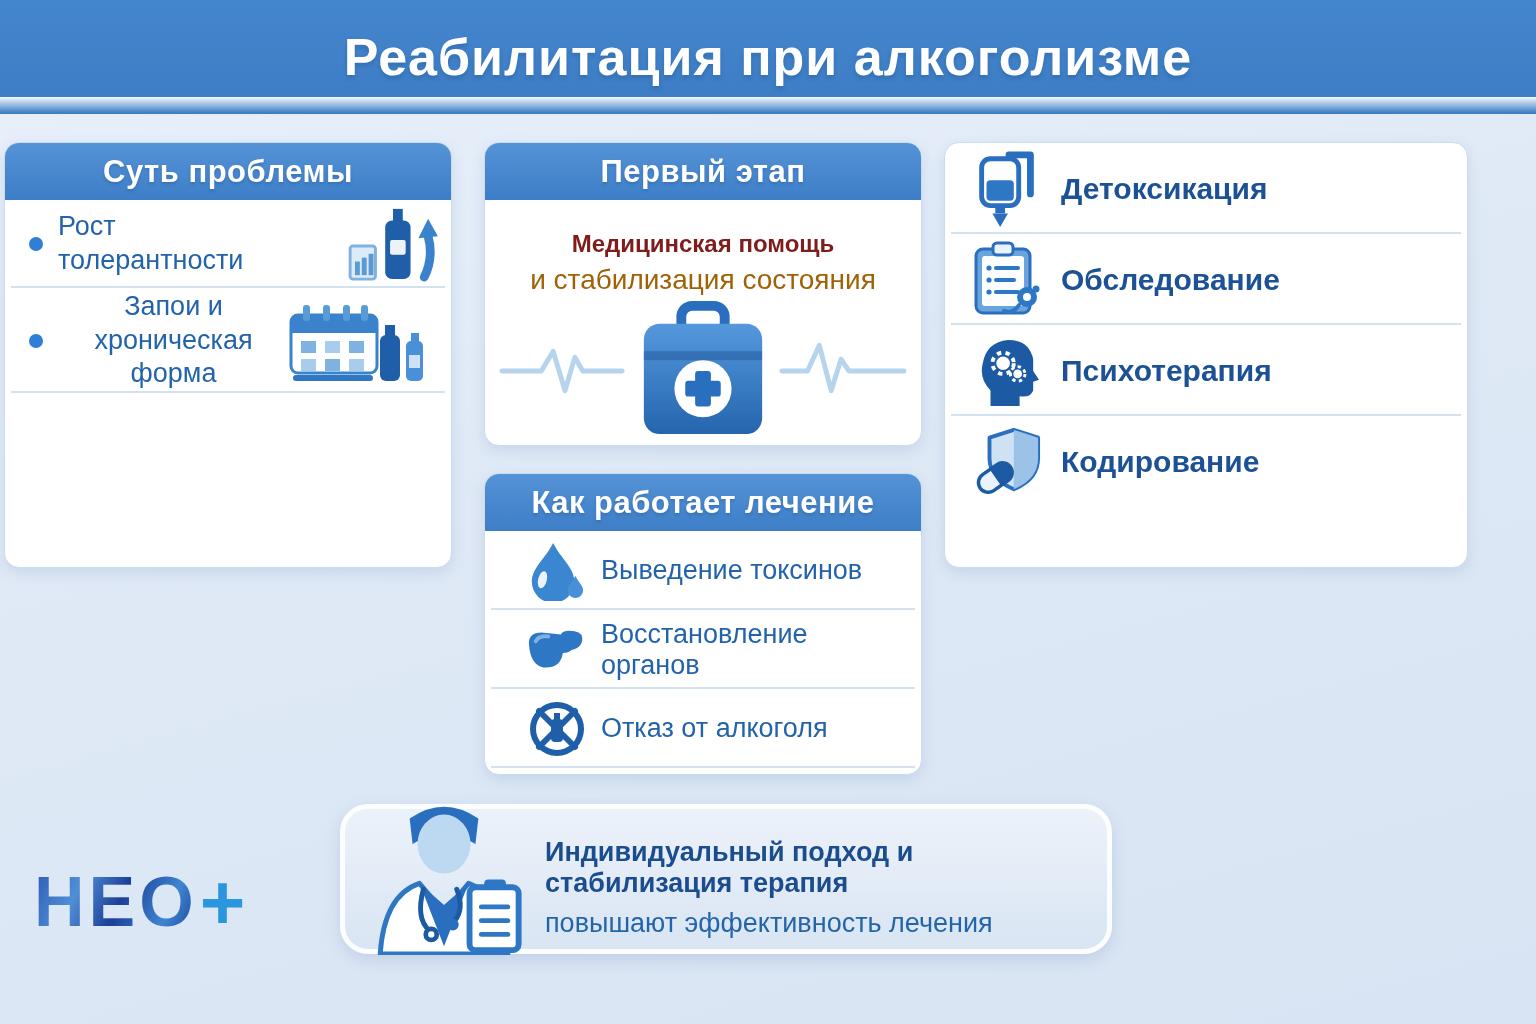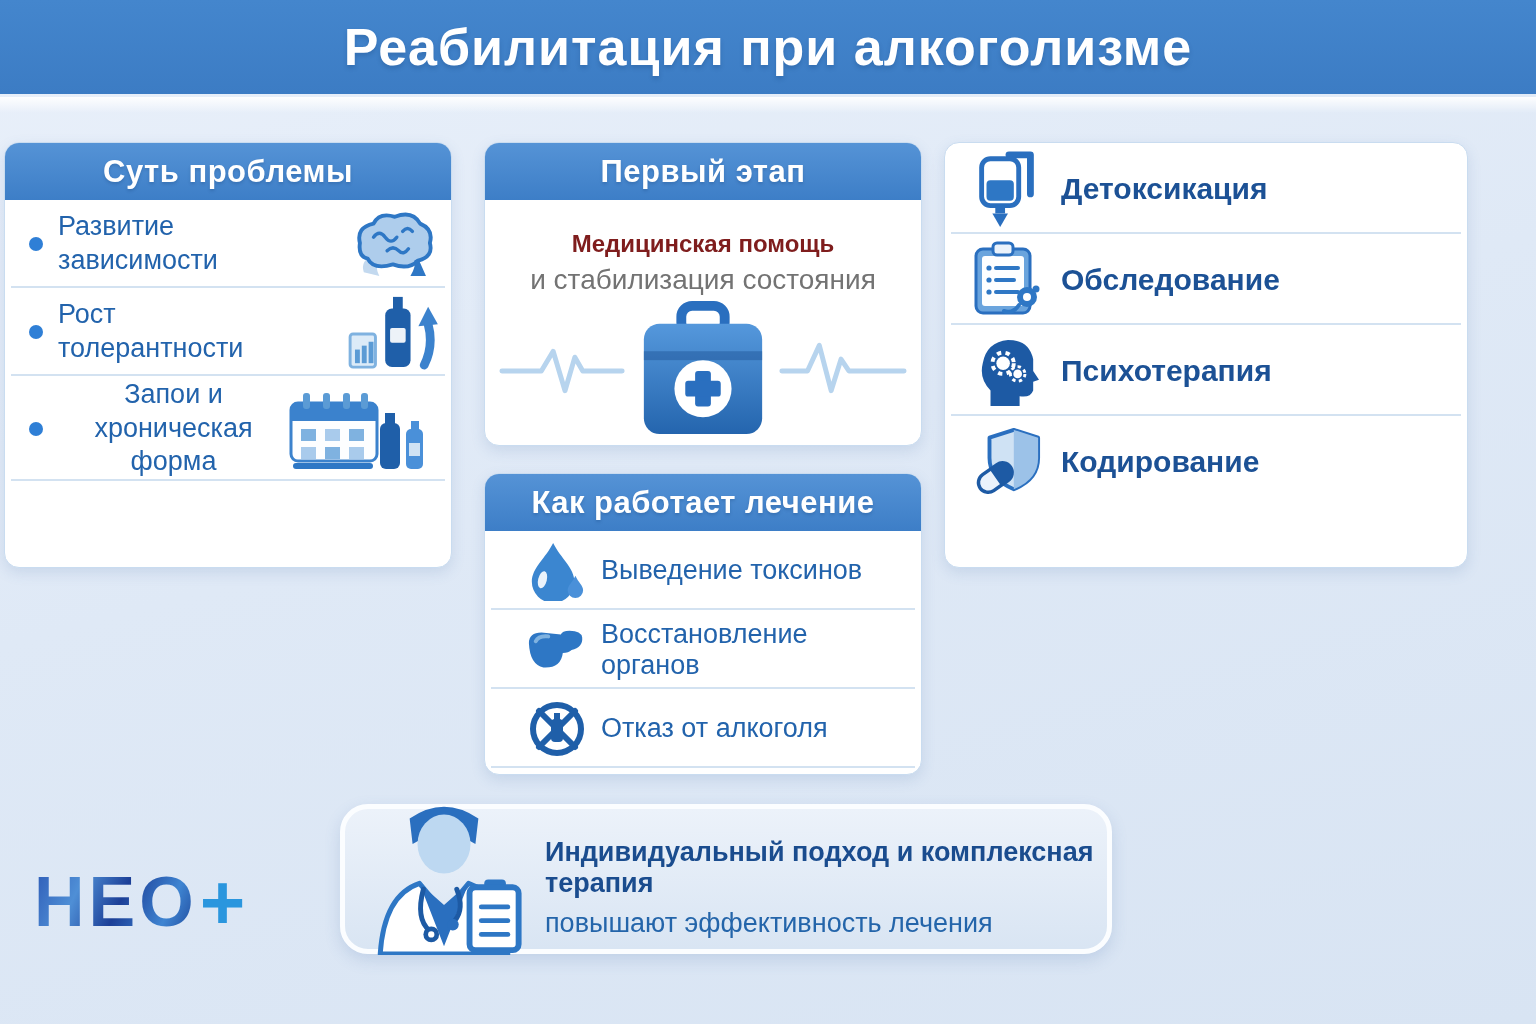--- a/index.html
+++ b/index.html
@@ -1,20 +1,20 @@
 <!DOCTYPE html>
 <html><head>
 <meta charset="utf-8">
 <style>
   html,body{margin:0;padding:0;}
   body{font-family:"Liberation Sans","DejaVu Sans",sans-serif;}
   .stage{position:relative;width:1536px;height:1024px;overflow:hidden;
     background:linear-gradient(165deg,#e9f0fa 0%,#dfe9f6 45%,#d8e4f3 100%);}
   
-  .topbar{position:absolute;left:0;top:0;width:1536px;height:94px;
+  .topbar{position:absolute;left:0;top:0;width:1536px;height:114px;
     background:linear-gradient(180deg,#4486cd 0%,#3c7cc4 100%);
     display:flex;align-items:center;justify-content:center;}
   .topbar h1{margin:0;color:#ffffff;font-size:52px;font-weight:700;letter-spacing:1px;
     text-shadow:0 3px 4px rgba(20,60,110,0.25);}
   .topbar-glow{position:absolute;left:0;top:97px;width:1536px;height:16px;
     background:linear-gradient(180deg,rgba(255,255,255,0.95),rgba(255,255,255,0));}
   
   .card{position:absolute;background:#ffffff;border:1px solid #c9dcf0;border-radius:15px;
     box-shadow:0 5px 14px rgba(70,110,170,0.15);}
   .card-head{height:57px;border-radius:14px 14px 0 0;
@@ -30,21 +30,21 @@
   .p-row{height:88px;padding:0 12px 0 24px;}
   .p-row.tall{height:105px;text-align:center;}
   .bullet{width:14px;height:14px;border-radius:50%;background:#2f7fd6;flex:0 0 auto;
     margin-right:15px;}
   .p-label{flex:1;font-size:27px;font-weight:500;color:#2263ac;line-height:1.25;
     max-width:250px;}
   .p-icon{flex:0 0 auto;margin-left:auto;display:flex;align-items:center;}
   
   .card-first{left:484px;top:142px;width:436px;height:302px;text-align:center;}
   .fs-line1{margin-top:30px;font-size:24px;font-weight:700;color:#7f1d1d;}
-  .fs-line2{margin-top:6px;font-size:28px;font-weight:500;color:#737373;}
+  .fs-line2{margin-top:6px;font-size:28px;font-weight:500;color:#a16207;}
   .fs-art{margin-top:4px;}
   
   .card-how{left:484px;top:473px;width:436px;height:300px;}
   .h-row{height:79px;padding:0 14px 0 40px;}
   .h-icon{flex:0 0 64px;display:flex;align-items:center;justify-content:center;}
   .h-label{margin-left:12px;font-size:27px;font-weight:500;color:#2263ac;}
   
   .card-stages{left:944px;top:142px;width:522px;height:424px;}
   .s-row{height:91px;padding:0 2px 0 22px;}
   .s-icon{flex:0 0 80px;display:flex;align-items:center;justify-content:center;}
@@ -72,34 +72,20 @@
 <div class="stage">
 
   <header class="topbar">
     <h1>Реабилитация при алкоголизме</h1>
   </header>
   <div class="topbar-glow"></div>
 
   <section class="card card-problem">
     <div class="card-head">Суть проблемы</div>
 
-    <div class="row p-row has-line">
-      <span class="bullet"></span>
-      <span class="p-label">Развитие зависимости</span>
-      <span class="p-icon">
-        <svg width="96" height="68" viewBox="0 0 96 70">
-          <path d="M30 46 Q16 52 20 64 L36 68 Q30 56 38 50 Z" fill="#c3d9ef"></path>
-          <path d="M16 34 Q12 18 30 14 Q36 2 52 7 Q70 0 78 14 Q92 20 88 34 Q92 48 76 52 Q66 62 50 56 Q30 62 24 50 Q14 48 16 34 Z" fill="#aecdec" stroke="#2e77c5" stroke-width="4" stroke-linejoin="round"></path>
-          <path d="M30 28 q6 -8 12 0 q6 8 12 0" fill="none" stroke="#2e77c5" stroke-width="3.5" stroke-linecap="round"></path>
-          <path d="M44 42 q6 -6 12 0 q5 5 10 -2" fill="none" stroke="#2e77c5" stroke-width="3.5" stroke-linecap="round"></path>
-          <path d="M60 22 q5 -6 10 0" fill="none" stroke="#2e77c5" stroke-width="3.5" stroke-linecap="round"></path>
-          <path d="M76 50 L84 68 L68 68 Q74 58 72 52 Z" fill="#2e77c5"></path>
-        </svg>
-      </span>
-    </div>
 
     <div class="row p-row has-line">
       <span class="bullet"></span>
       <span class="p-label">Рост толерантности</span>
       <span class="p-icon">
         <svg width="92" height="78" viewBox="0 0 92 80">
           <rect x="2" y="42" width="26" height="34" rx="3" fill="#dcebf8" stroke="#7fb2e0" stroke-width="3"></rect>
           <rect x="7" y="58" width="5" height="14" fill="#5b9bd5"></rect>
           <rect x="14" y="54" width="5" height="18" fill="#5b9bd5"></rect>
           <rect x="21" y="50" width="5" height="22" fill="#5b9bd5"></rect>
@@ -280,21 +266,21 @@
         <path d="M100 98 Q108 118 98 130" fill="none" stroke="#1d5aa4" stroke-width="5" stroke-linecap="round"></path>
         <circle cx="96" cy="134" r="6" fill="#2a6fbf"></circle>
         <rect x="128" y="88" width="22" height="15" rx="4" fill="#2e77c5"></rect>
         <rect x="113" y="96" width="50" height="64" rx="6" fill="#ffffff" stroke="#2e77c5" stroke-width="6"></rect>
         <line x1="125" y1="116" x2="152" y2="116" stroke="#2e77c5" stroke-width="5" stroke-linecap="round"></line>
         <line x1="125" y1="130" x2="152" y2="130" stroke="#2e77c5" stroke-width="5" stroke-linecap="round"></line>
         <line x1="125" y1="144" x2="152" y2="144" stroke="#2e77c5" stroke-width="5" stroke-linecap="round"></line>
       </svg>
     </span>
     <div class="banner-text">
-      <div class="b-line1">Индивидуальный подход и комплексная терапия</div>
+      <div class="b-line1">Индивидуальный подход и стабилизация терапия</div>
       <div class="b-line2">повышают эффективность лечения</div>
     </div>
   </section>
 
   <div class="logo">
     <span class="logo-neo">НЕО</span>
     <span class="logo-plus">+</span>
   </div>
 
 </div>

